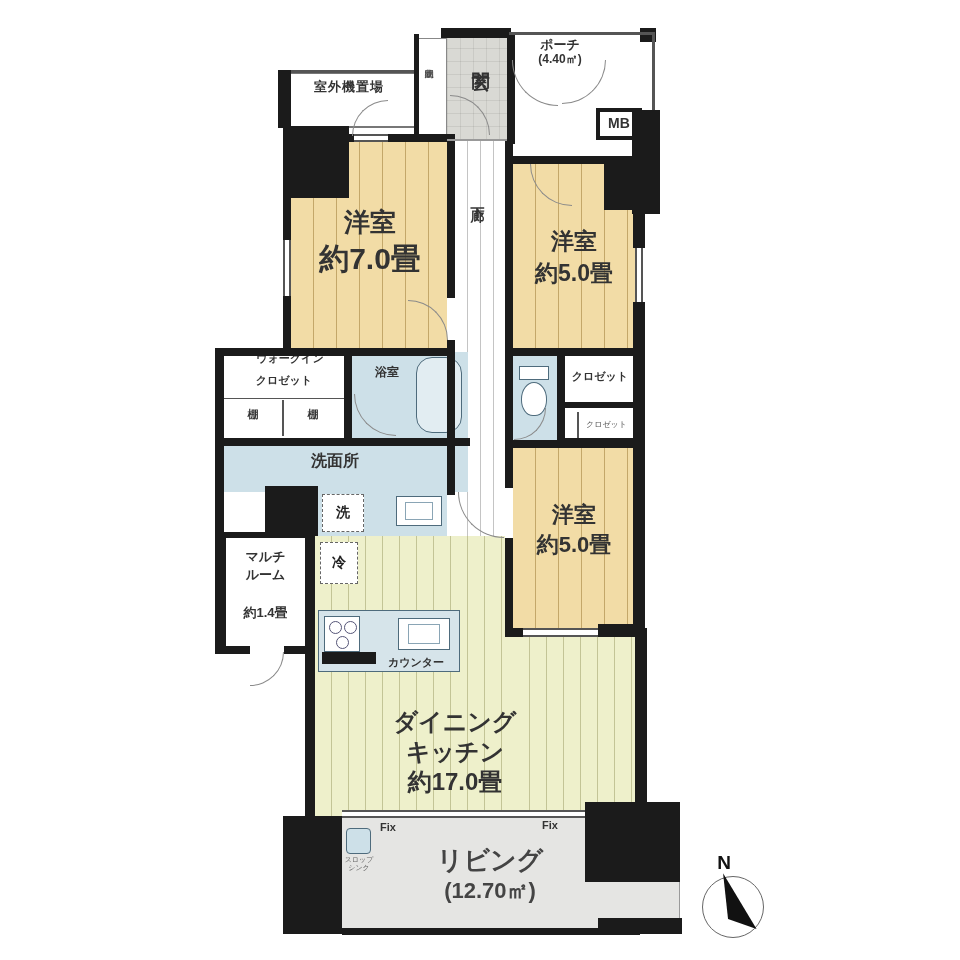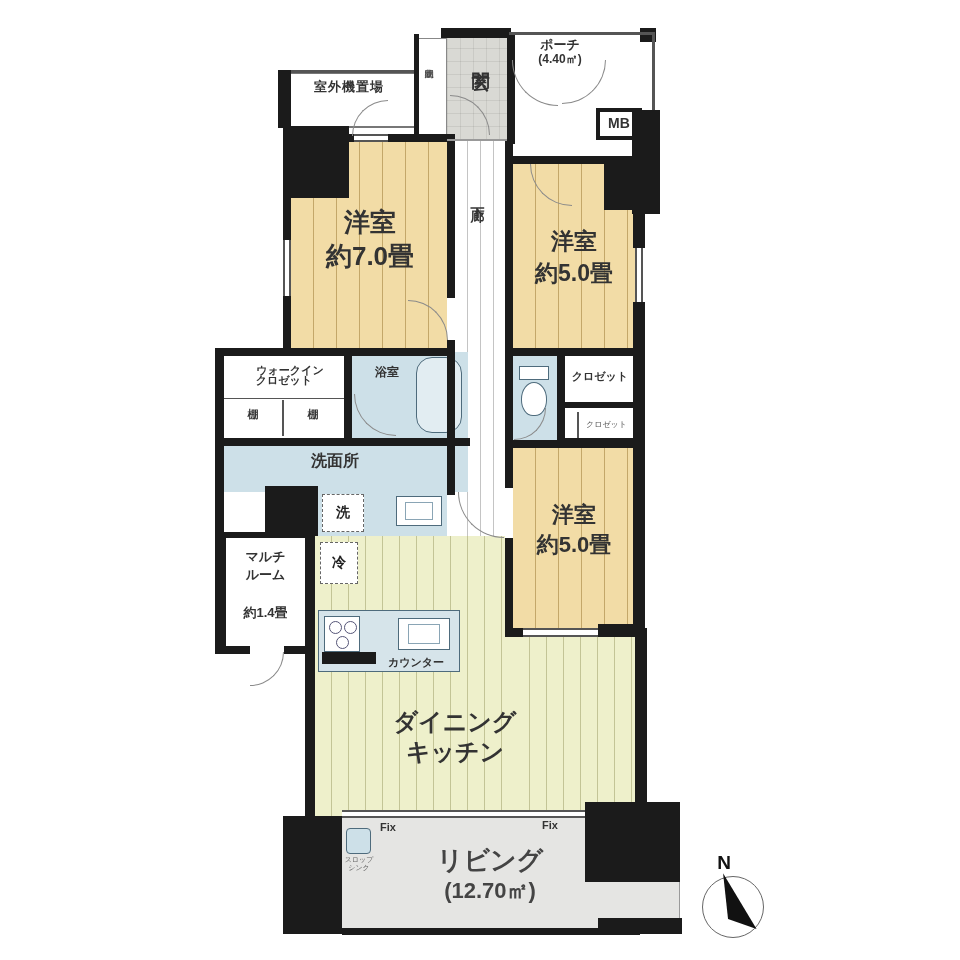--- a/index.html
+++ b/index.html
@@ -26,21 +26,21 @@
 </head>
 <body>
 
 <div class="plan">
 
   <div class="room" style="left:286px;top:72px;width:134px;height:56px;background:#fff;border:2px solid #777;"></div>
   <div class="lbl" style="left:294px;top:80px;width:110px;font-size:13px;letter-spacing:1px;">室外機置場</div>
 
   <div class="room tatami" style="left:291px;top:140px;width:158px;height:210px;"></div>
   <div class="lbl" style="left:291px;top:208px;width:158px;font-size:26px;">洋室</div>
-  <div class="lbl" style="left:291px;top:242px;width:158px;font-size:26px;">約7.0畳</div>
+  <div class="lbl" style="left:291px;top:242px;width:158px;font-size:30px;">約7.0畳</div>
 
   <div class="room" style="left:418px;top:38px;width:29px;height:102px;background:#fff;border:1px solid #888;"></div>
   <div class="lbl v" style="left:424px;top:62px;font-size:9px;font-weight:normal;color:#444;">土間収納</div>
   <div class="room genkan" style="left:447px;top:34px;width:60px;height:106px;"></div>
   <div class="lbl v" style="left:470px;top:58px;font-size:18px;">玄関</div>
 
   <div class="room" style="left:509px;top:34px;width:144px;height:108px;background:#fff;"></div>
   <div class="lbl" style="left:512px;top:38px;width:96px;font-size:13px;">ポーチ</div>
   <div class="lbl" style="left:512px;top:53px;width:96px;font-size:12px;">(4.40㎡)</div>
 
@@ -52,21 +52,21 @@
 
   <div class="room tatami" style="left:513px;top:162px;width:122px;height:190px;"></div>
   <div class="lbl" style="left:513px;top:228px;width:122px;font-size:23px;">洋室</div>
   <div class="lbl" style="left:508px;top:260px;width:132px;font-size:23px;">約5.0畳</div>
 
   <div class="room wet" style="left:352px;top:352px;width:116px;height:86px;"></div>
   <div class="lbl" style="left:356px;top:366px;width:62px;font-size:12px;">浴室</div>
   <div class="fixture" style="left:416px;top:357px;width:46px;height:76px;border-radius:16px;background:#e2edf2;"></div>
 
   <div class="room" style="left:224px;top:354px;width:120px;height:84px;background:#fff;"></div>
-  <div class="lbl" style="left:224px;top:364px;width:132px;font-size:11px;">ウォークイン</div>
+  <div class="lbl" style="left:224px;top:352px;width:132px;font-size:11px;">ウォークイン</div>
   <div class="lbl" style="left:224px;top:374px;width:120px;font-size:11px;">クロゼット</div>
   <div class="abs" style="left:224px;top:398px;width:120px;height:40px;border-top:1.5px solid #555;"></div>
   <div class="abs" style="left:282px;top:400px;width:2px;height:36px;background:#555;"></div>
   <div class="lbl" style="left:228px;top:408px;width:50px;font-size:11px;">棚</div>
   <div class="lbl" style="left:288px;top:408px;width:50px;font-size:11px;">棚</div>
 
   <div class="room wet" style="left:513px;top:356px;width:44px;height:86px;"></div>
   <div class="fixture" style="left:519px;top:366px;width:30px;height:14px;"></div>
   <div class="fixture" style="left:521px;top:382px;width:26px;height:34px;border-radius:50% 50% 46% 46%;"></div>
 
@@ -85,20 +85,21 @@
 
   <div class="room" style="left:226px;top:538px;width:79px;height:108px;background:#fff;"></div>
   <div class="lbl" style="left:226px;top:550px;width:79px;font-size:13px;">マルチ</div>
   <div class="lbl" style="left:226px;top:568px;width:79px;font-size:13px;">ルーム</div>
   <div class="lbl" style="left:226px;top:606px;width:79px;font-size:13px;">約1.4畳</div>
 
   <div class="room ldkf" style="left:315px;top:536px;width:198px;height:282px;"></div>
   <div class="room ldkf" style="left:513px;top:636px;width:124px;height:182px;"></div>
   <div class="lbl" style="left:355px;top:708px;width:200px;font-size:24px;">ダイニング</div>
   <div class="lbl" style="left:355px;top:738px;width:200px;font-size:24px;">キッチン</div>
+  <div class="lbl" style="left:355px;top:768px;width:200px;font-size:24px;">約17.0畳</div>
 
   <div class="dashbox" style="left:320px;top:542px;width:38px;height:42px;font-size:14px;">冷</div>
 
   <div class="room" style="left:318px;top:610px;width:142px;height:62px;background:#d6e4ea;border:1px solid #4e6b7c;"></div>
   <div class="fixture" style="left:324px;top:616px;width:36px;height:36px;"></div>
   <div class="abs" style="left:329px;top:621px;width:11px;height:11px;border:1.5px solid #557;border-radius:50%;"></div>
   <div class="abs" style="left:344px;top:621px;width:11px;height:11px;border:1.5px solid #557;border-radius:50%;"></div>
   <div class="abs" style="left:336px;top:636px;width:11px;height:11px;border:1.5px solid #557;border-radius:50%;"></div>
   <div class="wall" style="left:322px;top:652px;width:54px;height:12px;"></div>
   <div class="fixture" style="left:398px;top:618px;width:52px;height:32px;"></div>

